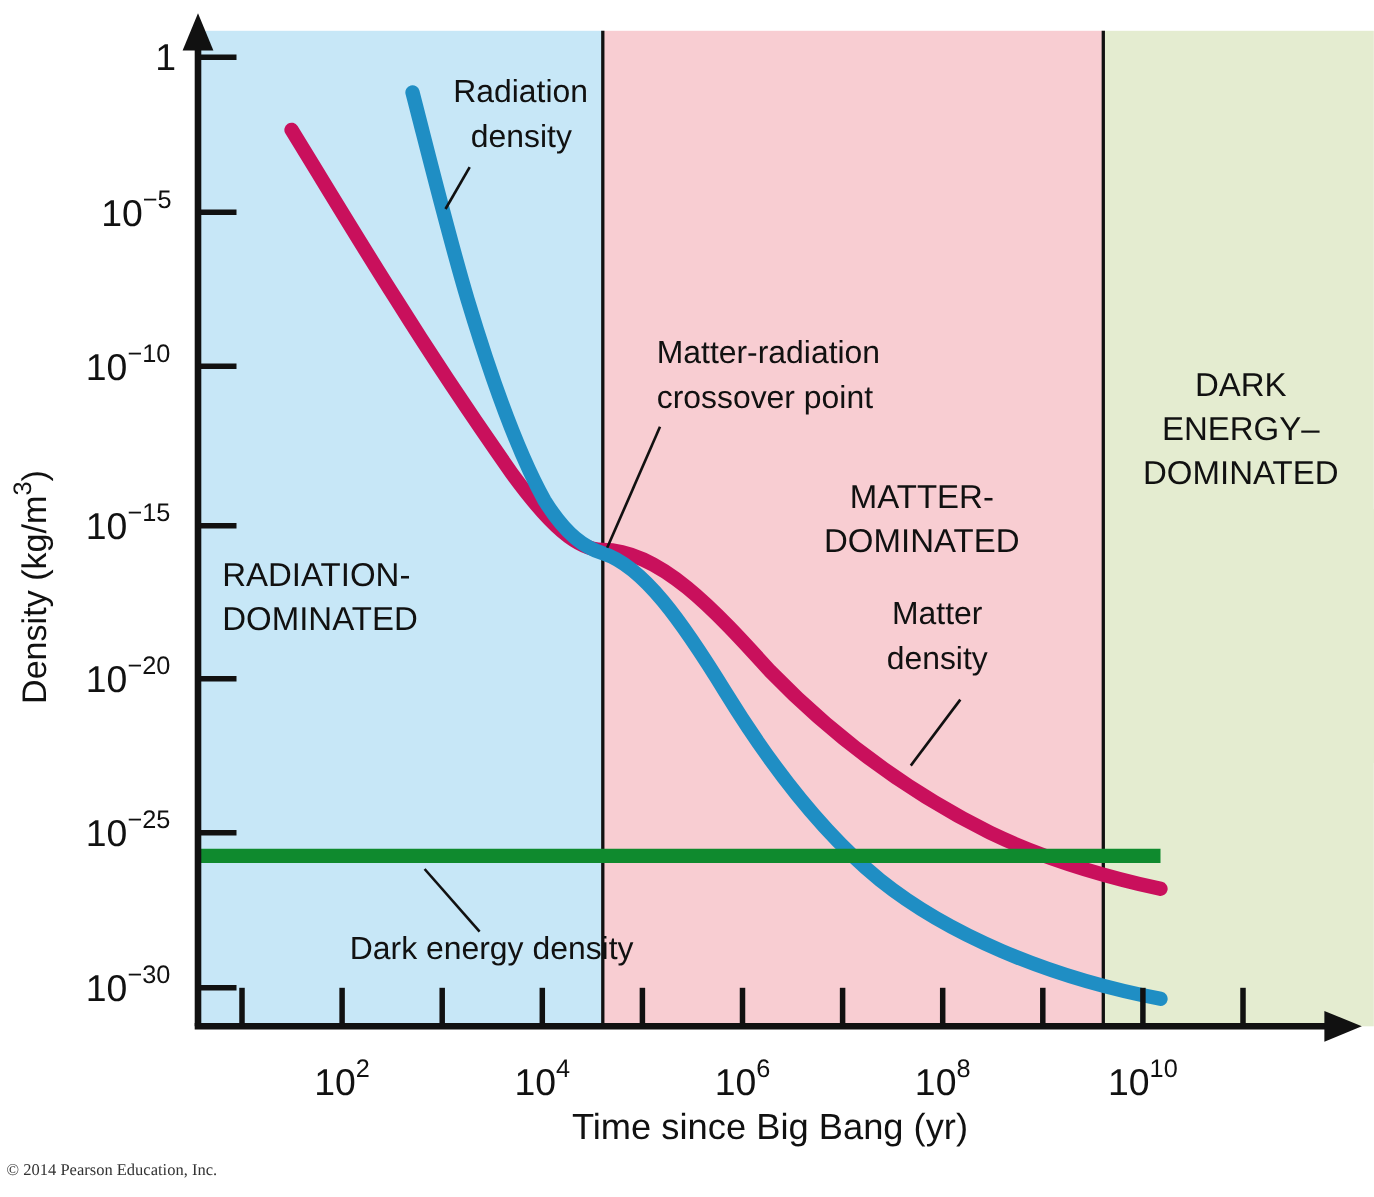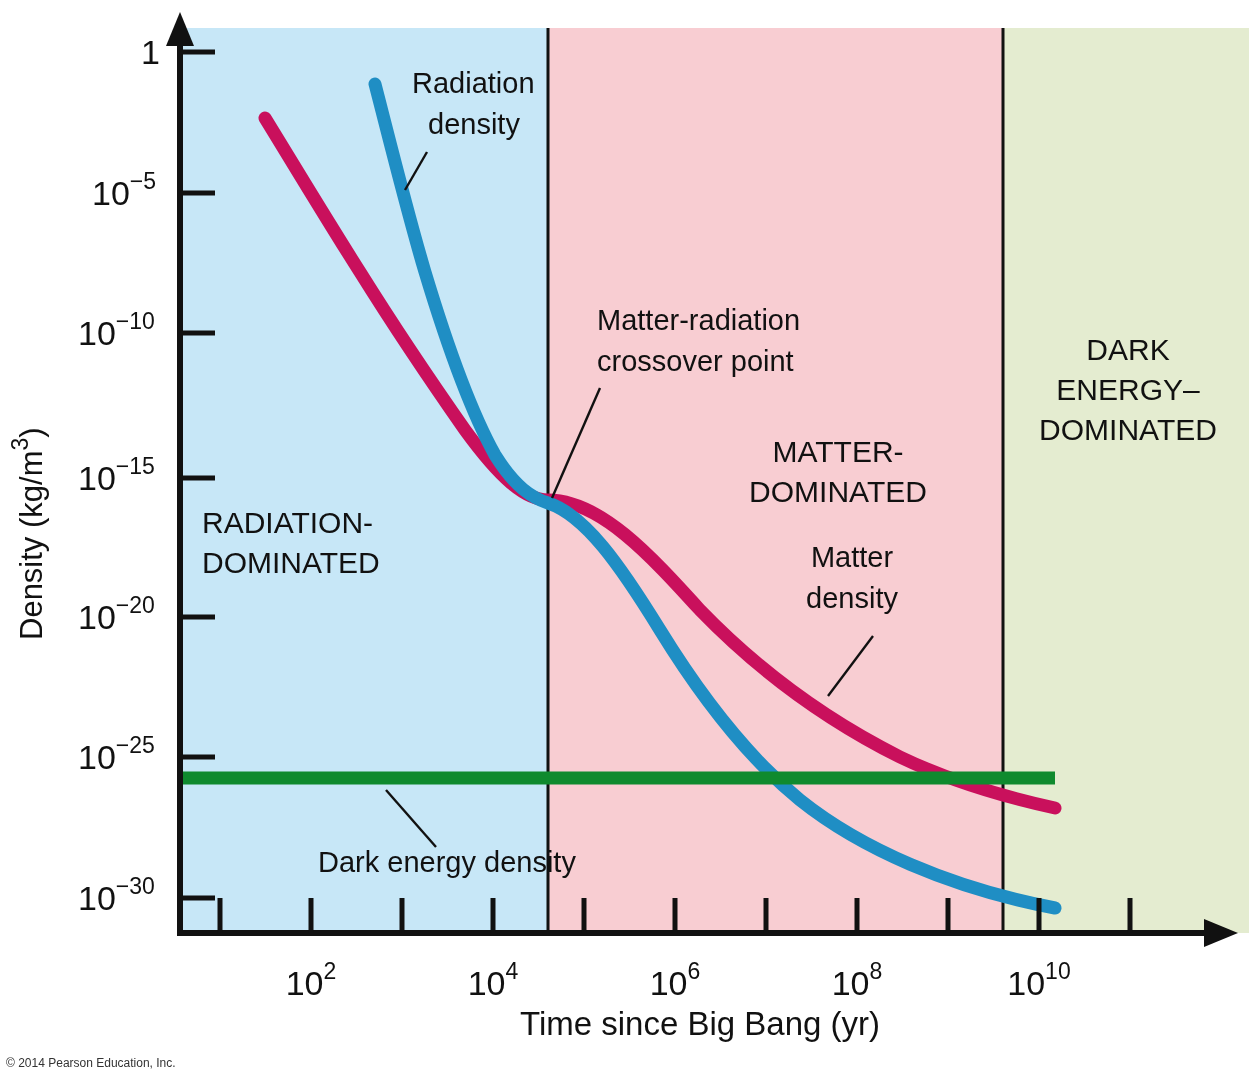--- a/index.html
+++ b/index.html
@@ -49,23 +49,23 @@
   }
   .callout-label {
     font-size: 29px;
     fill: #111;
     font-family: "Liberation Sans", sans-serif;
   }
   .copyright {
     position: absolute;
     left: 6px;
     top: 1056px;
-    font-size: 12px;
+    font-size: 15px;
     color: #333;
-    font-family: Liberation Sans, sans-serif;
+    font-family: Liberation Serif, serif;
     white-space: nowrap;
     text-align: right;
   }
   .leader { stroke: #111; stroke-width: 2.4; fill: none; }
 </style>
 </head>
 <body>
 
 <div id="figure">
 

